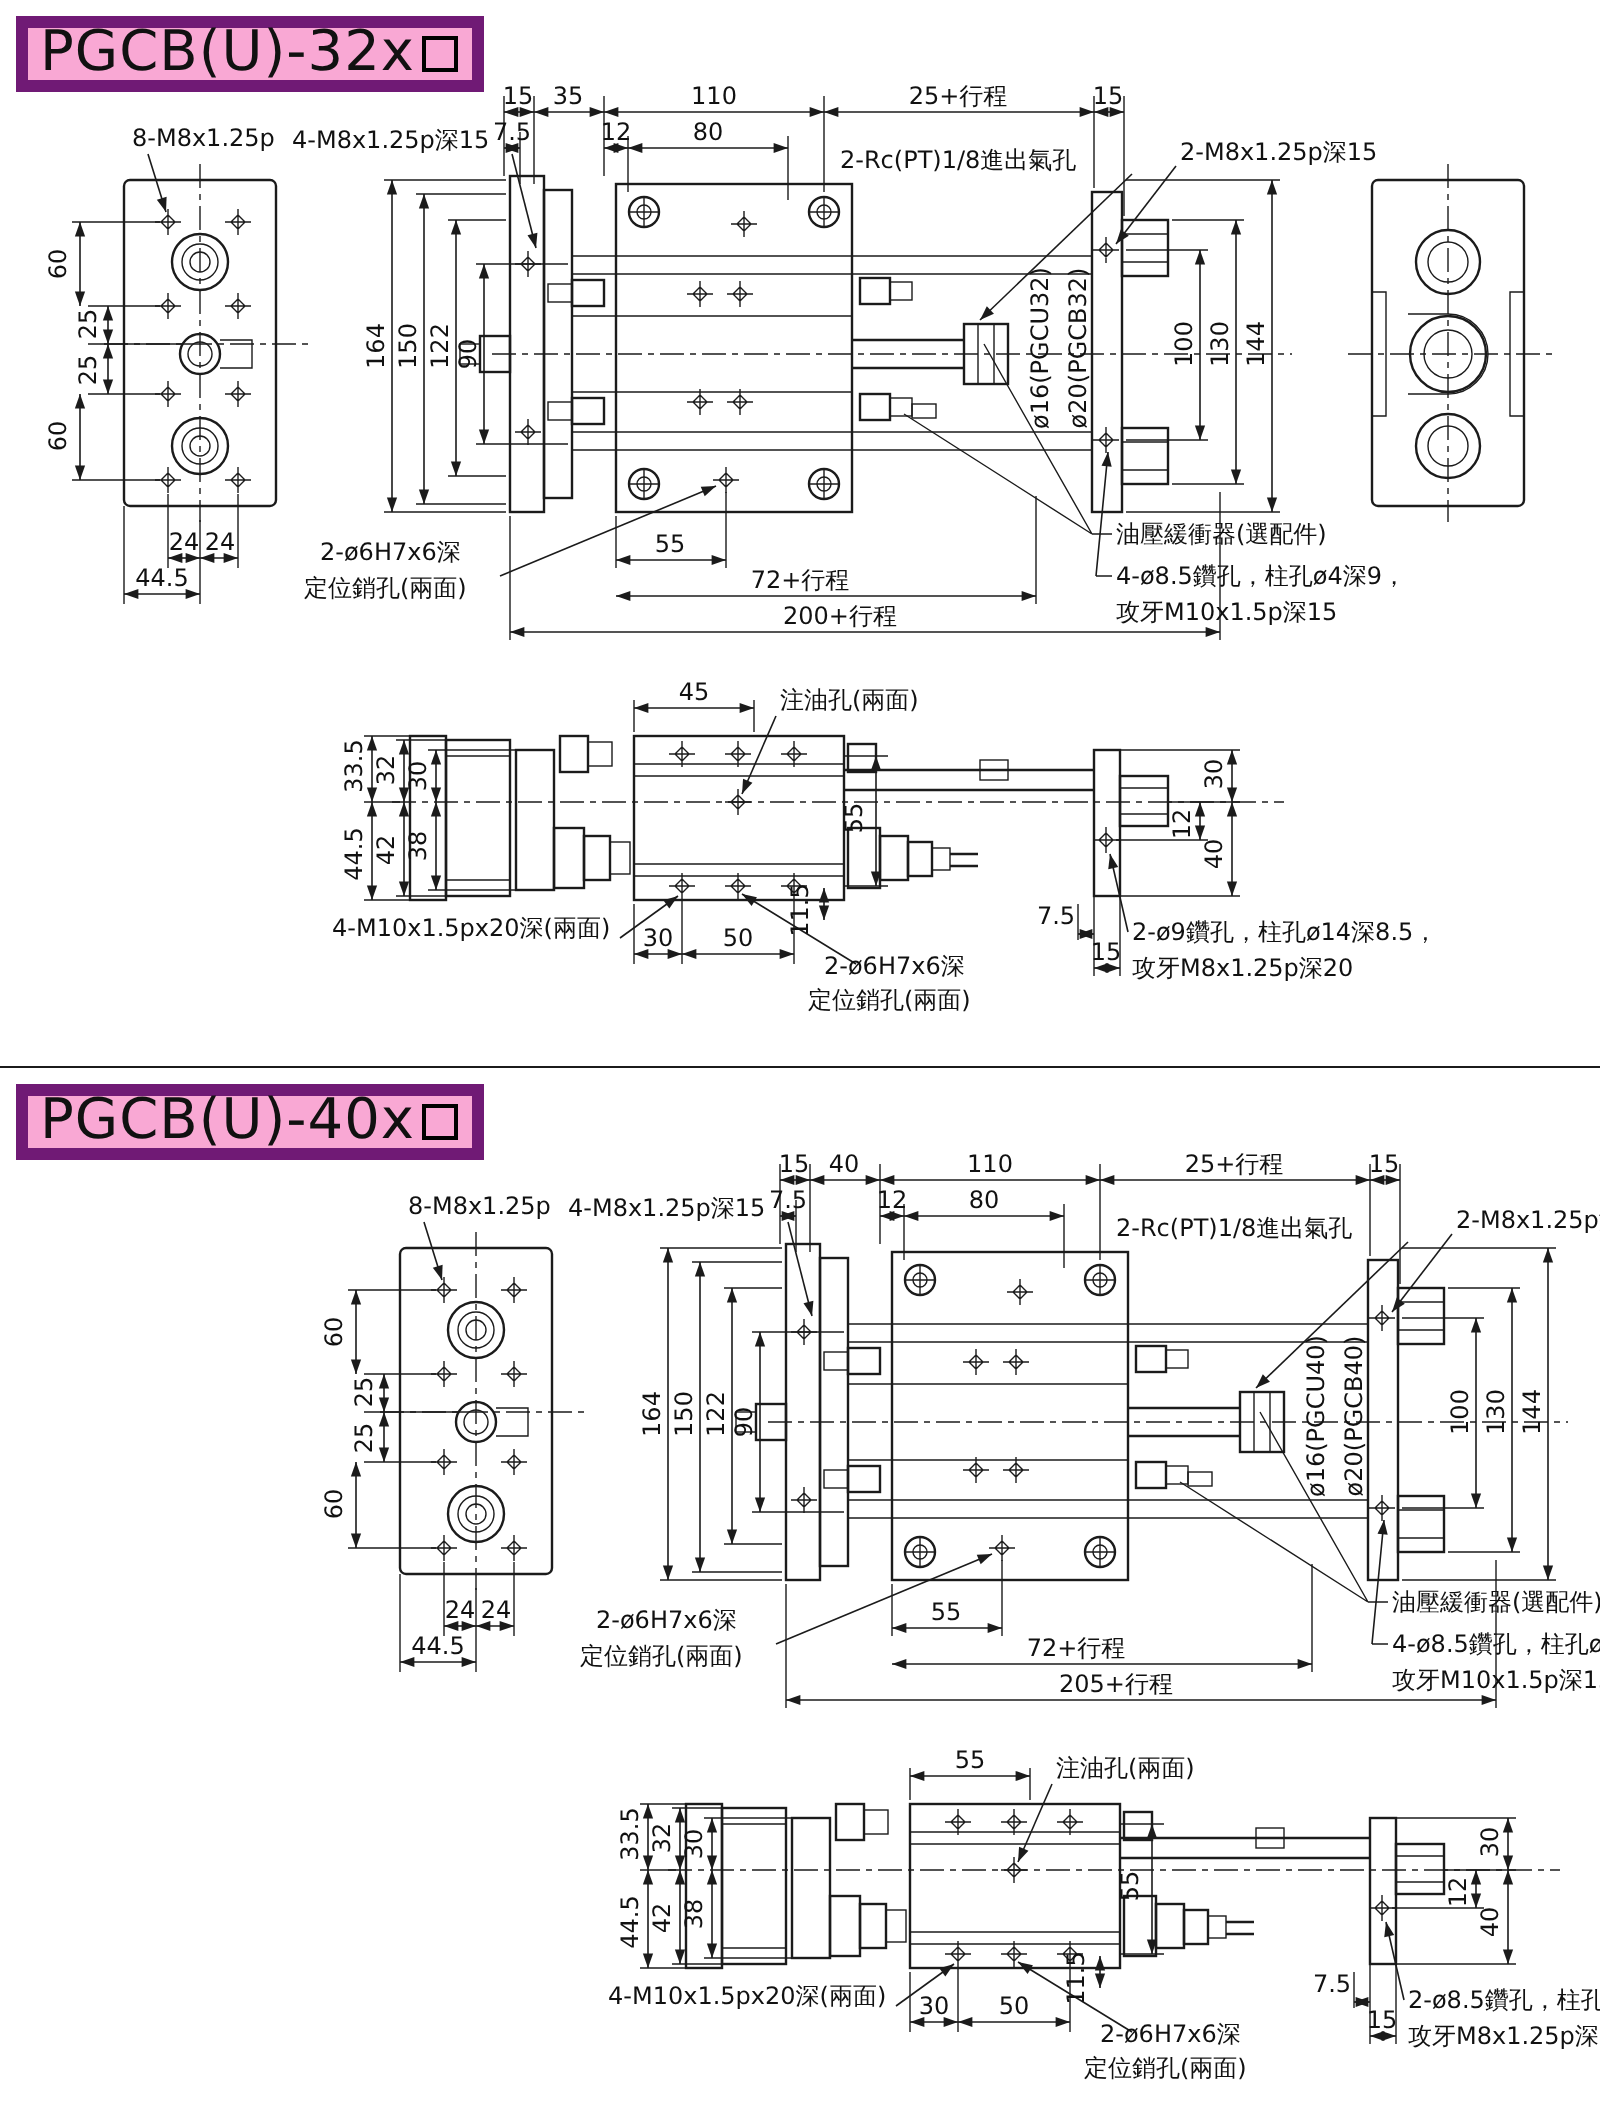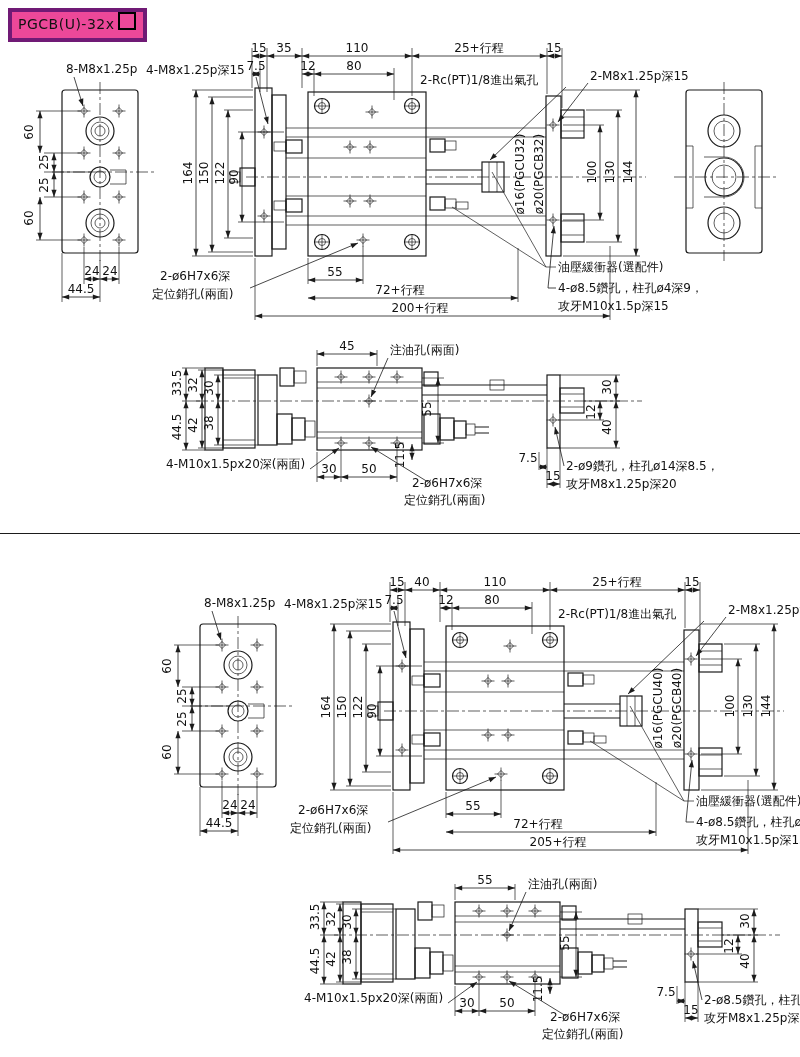--- a/index.html
+++ b/index.html
@@ -1,22 +1,22 @@
 <!DOCTYPE html>
 <html><head>
 <meta charset="utf-8">
 <style>
   html,body{margin:0;padding:0;background:#fff}
   .stage{position:relative;width:800px;height:1057px;background:#fff;overflow:hidden;
          font-family:"DejaVu Sans",sans-serif;color:#111}
   .section{position:absolute;left:0;width:800px}
   #sec0{top:0;height:533px}
   #sec1{top:533px;height:524px;border-top:1.5px solid #1b1b1b}
-  .title{position:absolute;left:8px;top:8px;border:4px solid #701a75;padding:0 7px 2px 6px;
-         font-size:14px;letter-spacing:.5px;line-height:24px;background:#ec4899;z-index:2}
+  .title{position:absolute;left:8px;top:8px;border:6px solid #701a75;padding:0 7px 2px 6px;
+         font-size:28px;letter-spacing:.5px;line-height:24px;background:#f9a8d4;z-index:2}
   .sq{display:inline-block;width:14px;height:14px;border:2px solid #000;margin-left:3px;vertical-align:-1px}
   svg{position:absolute;left:0;top:0}
   .ln{fill:none;stroke:#1b1b1b;stroke-width:1.2}
   .tn{fill:none;stroke:#1b1b1b;stroke-width:.7}
   .cl{fill:none;stroke:#1b1b1b;stroke-width:.7;stroke-dasharray:12 3 3 3}
   .dim{fill:none;stroke:#1b1b1b;stroke-width:.8;marker-start:url(#ar);marker-end:url(#ar)}
   .ldr{fill:none;stroke:#1b1b1b;stroke-width:.8;marker-end:url(#ar)}
   .t{font:12px "DejaVu Sans",sans-serif;fill:#111}
   .m{text-anchor:middle}
 </style>
@@ -278,20 +278,21 @@
       <text class="t m" x="611" y="427" transform="rotate(-90 611 427)">40</text>
       <text class="t m" x="595" y="412" transform="rotate(-90 595 412)">12</text>
       <text class="t m" x="528" y="462">7.5</text>
       <text class="t m" x="553" y="480">15</text>
       <text class="t" x="566" y="470">2-ø9鑽孔，柱孔ø14深8.5，</text>
       <text class="t" x="566" y="488">攻牙M8x1.25p深20</text>
     </svg>
   </div>
 
   <div class="section" id="sec1">
+    <div class="title"><span>PGCB(U)-40x</span><span class="sq"></span></div>
 
     <svg id="svg1" width="800" height="524" viewBox="0 0 524 524" style="width:800px;height:524px">
       <use href="#dwg"></use>
 
       <text class="t" x="66" y="73">8-M8x1.25p</text>
       <text class="t m" x="33" y="132" transform="rotate(-90 33 132)">60</text>
       <text class="t m" x="48" y="162" transform="rotate(-90 48 162)">25</text>
       <text class="t m" x="48" y="185" transform="rotate(-90 48 185)">25</text>
       <text class="t m" x="33" y="218" transform="rotate(-90 33 218)">60</text>
       <text class="t m" x="92" y="275">24</text>

